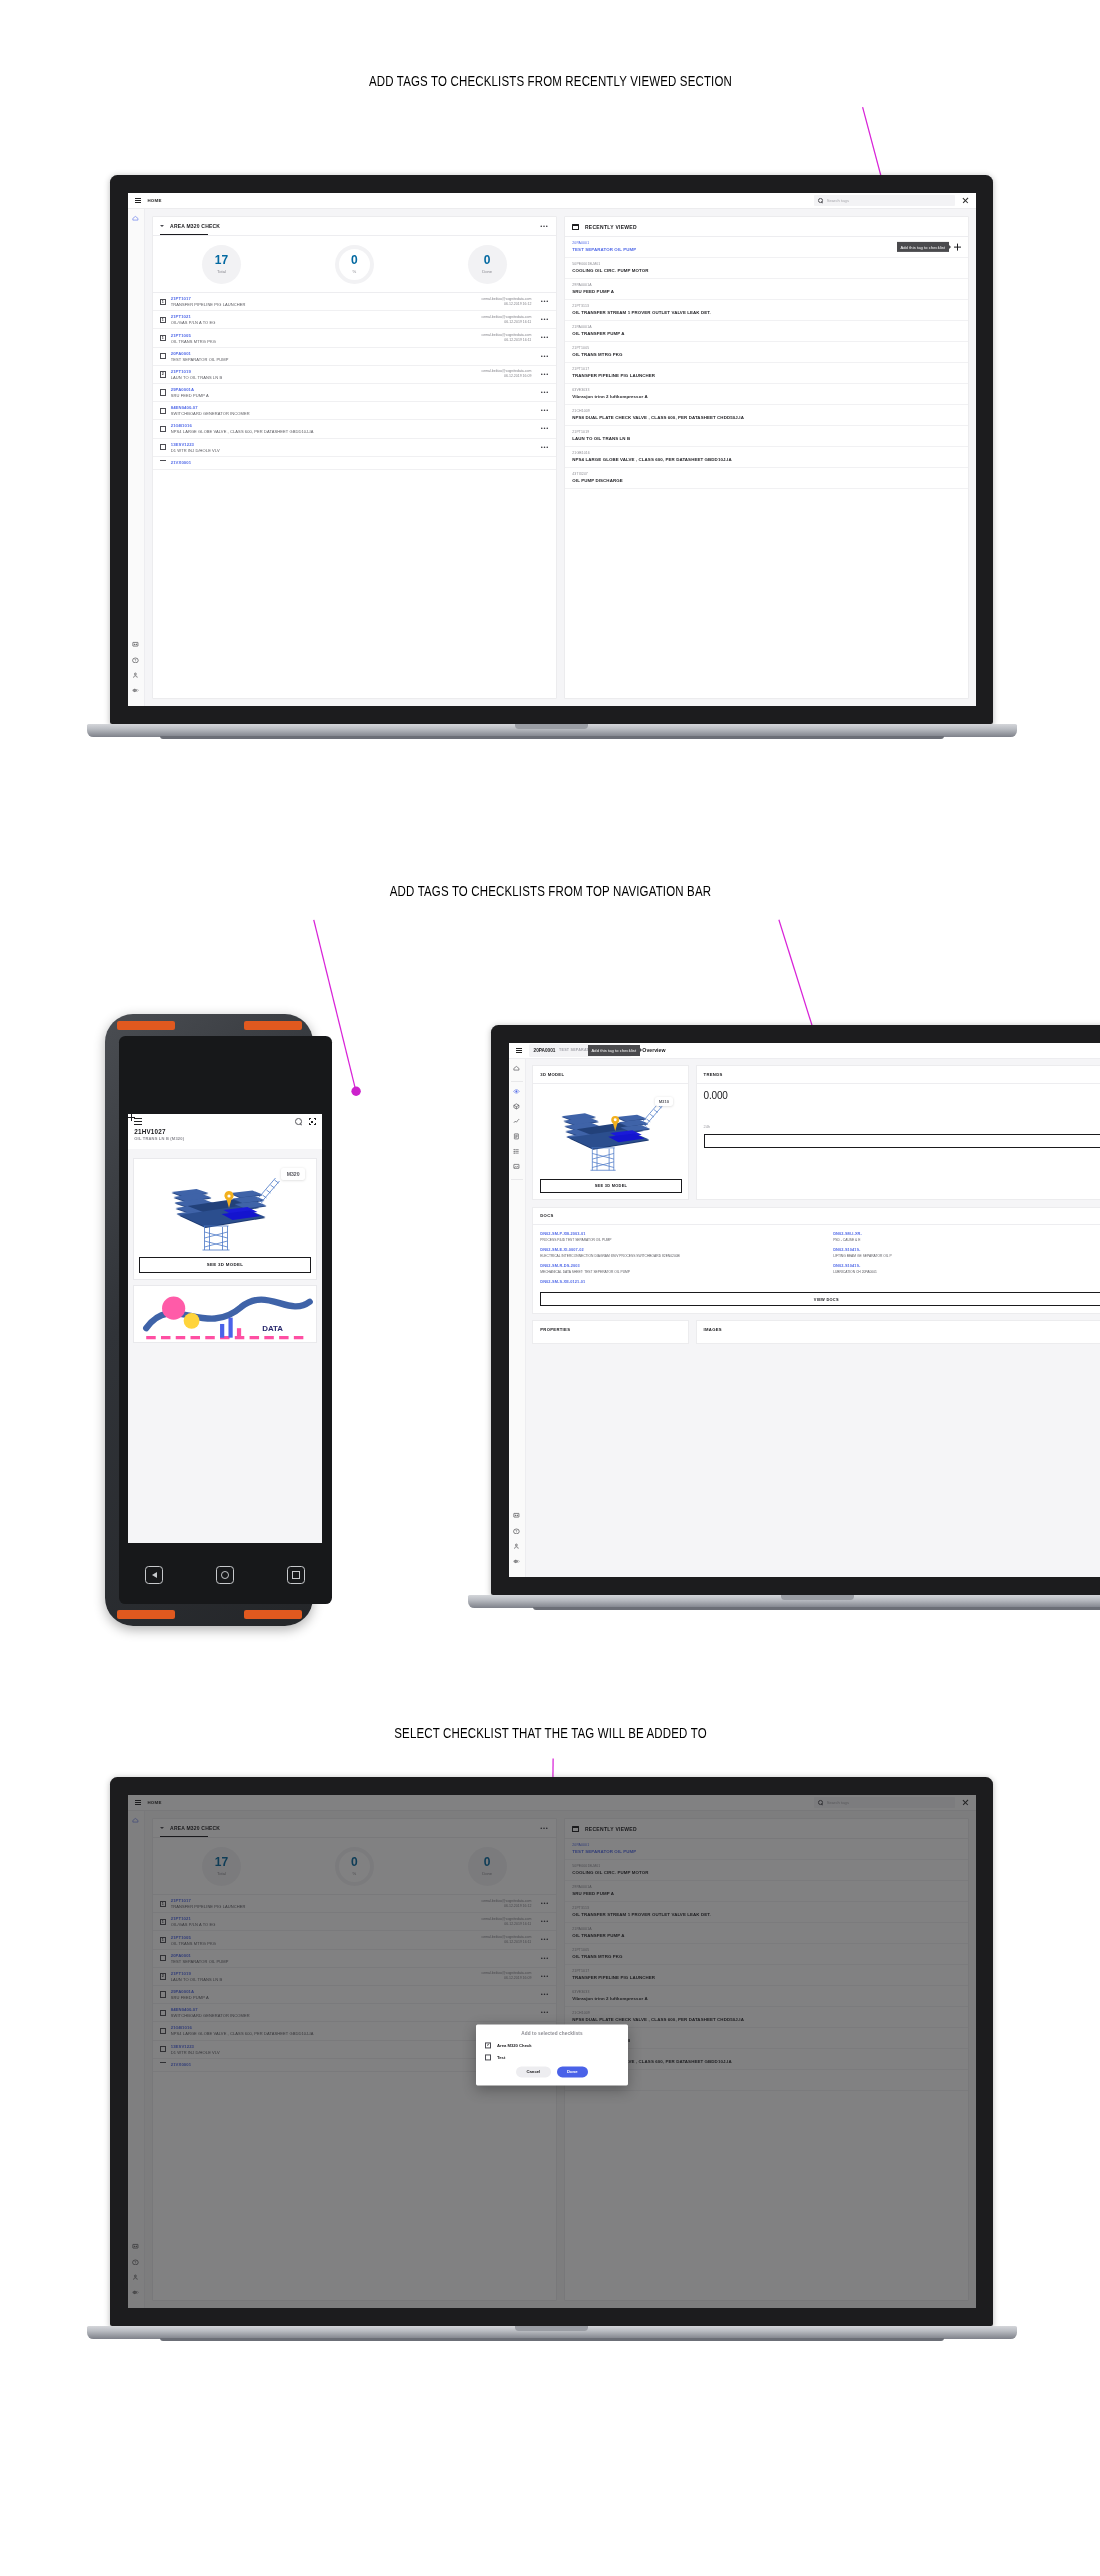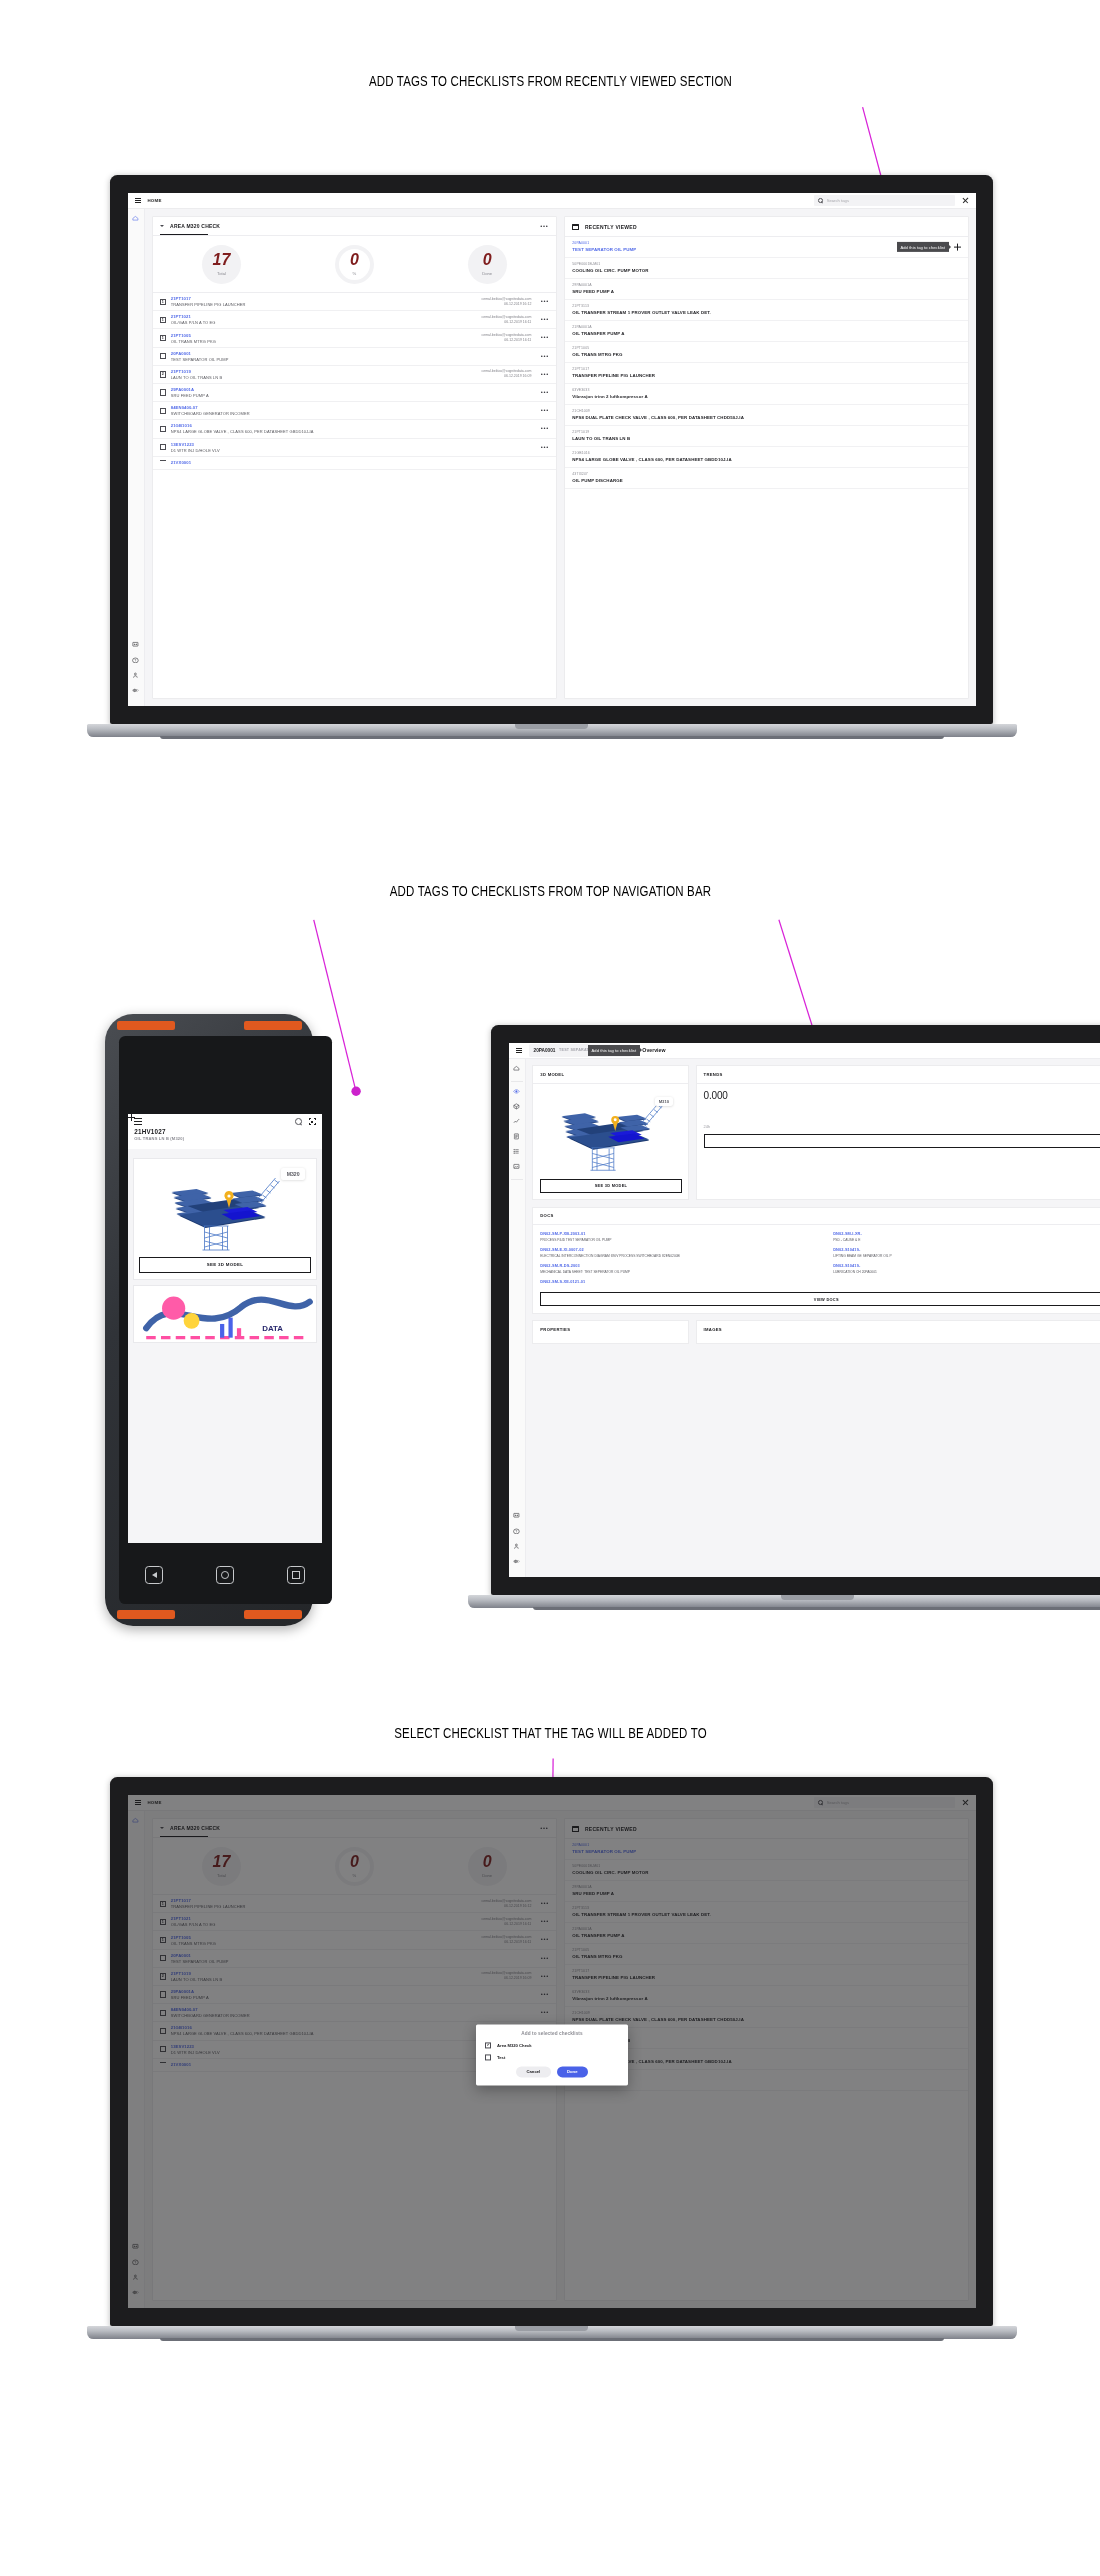--- a/index.html
+++ b/index.html
@@ -105,21 +105,21 @@
   .chk-head { display:flex; align-items:center; padding: 5.8px 7.3px 4.7px; gap: 5.8px; position: relative; }
   .caret { width:0;height:0;border-left:2.1px solid transparent;border-right:2.1px solid transparent;border-top:2.6px solid #4a4a50; }
   .chk-title { font-size: 5px; font-weight: 700; letter-spacing: 0.2px; color: #18181b; }
   .ellipsis { margin-left:auto; letter-spacing:0.7px; color:#3a3a40; font-size:5.8px; line-height:3.1px; }
   .chk-underline { height: 1px; background: #1b1b1f; width: 48px; margin-left: 7.3px; }
   .chk-divider { height: 0.5px; background: #ededf0; }
   .donuts { display:flex; justify-content:space-around; padding: 9.4px 2.1px 8.4px; }
   .donut { width: 39px; height: 39px; border-radius: 50%; display:flex; flex-direction:column; align-items:center; justify-content:center; }
   .donut.filled { background: #f2f2f4; }
   .donut.ring { border: 4.7px solid #f2f2f4; }
-  .donut .num { font-size: 16px; font-weight: 700; color: #7f1d1d; line-height: 1; font-style: italic; }
+  .donut .num { font-size: 12px; font-weight: 700; color: #0369a1; line-height: 1; }
   .donut .lbl { font-size: 4.2px; color: #8c8c93; margin-top: 2.6px; }
 
   .chk-list { border-top: 0.5px solid #ededf0; overflow:hidden; }
   .chk-row { display:flex; align-items:center; gap:5.2px; padding: 3.1px 6.8px; border-bottom: 0.5px solid #f0f0f2; }
   .chk-box { width: 5.8px; height: 6.3px; border: 0.7px solid #4c4c52; flex:0 0 auto; display:flex;align-items:center;justify-content:center;font-size:3.7px;color:#303035;font-weight:700; }
   .chk-dash { width: 5.8px; height: 6.3px; flex:0 0 auto; position:relative; }
   .chk-dash::before { content:''; position:absolute; top:0; left:0; width:5.8px; height:0.8px; background:#4c4c52; }
   .chk-texts { min-width: 0; flex: 1 1 auto; }
   .chk-code { font-size: 4.2px; font-weight: 700; color: #5069e8; letter-spacing: 0.1px; }
   .chk-desc { font-size: 4px; color: #58585e; margin-top: 1px; letter-spacing: 0.1px; white-space: nowrap; overflow: hidden; text-overflow: ellipsis; }

